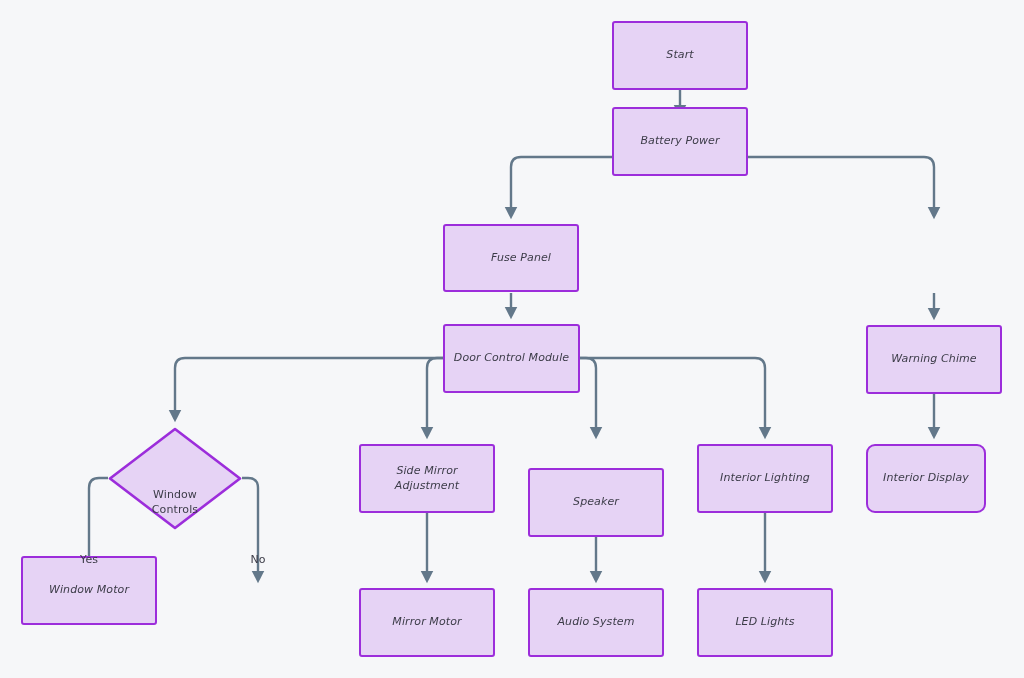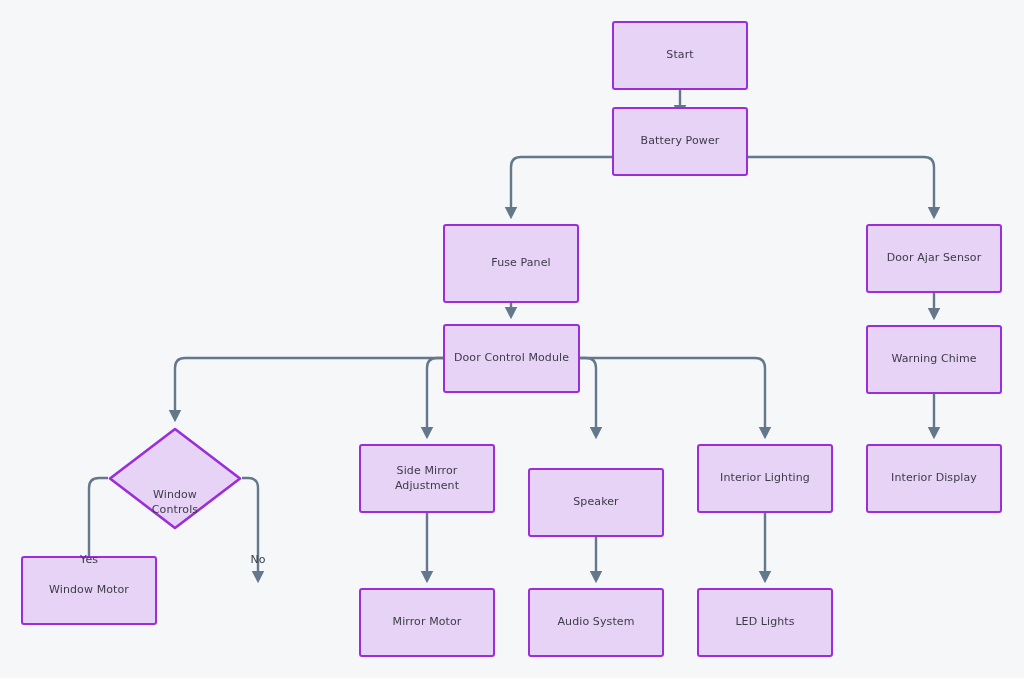--- a/index.html
+++ b/index.html
@@ -32,20 +32,21 @@
     text-align: center;
     color: #3c3c48;
     font-size: 11px;
     line-height: 1.35;
     letter-spacing: 0.1px;
   }
   .node.box {
     background: #e6d3f5;
     border: 2px solid #9c2ddb;
     border-radius: 3px;
+    font-style: italic;
   }
   .node.diamond-wrap {
     background: transparent;
     border: none;
   }
   .diamond-shape {
     position: absolute;
     left: 0;
     top: 0;
     width: 100%;
@@ -112,27 +113,24 @@
   </svg>
 
   <div class="node box" style="left:612px; top:21px; width:136px; height:69px;">
     <span>Start</span>
   </div>
 
   <div class="node box" style="left:612px; top:107px; width:136px; height:69px;">
     <span>Battery Power</span>
   </div>
 
-  <div class="node box" style="left:443px; top:224px; width:136px; height:79px;padding-left:20px;">
+  <div class="node box" style="left:443px; top:224px; width:136px; height:68px;padding-left:20px;">
     <span>Fuse Panel</span>
   </div>
 
-  <div class="node box" style="left:866px; top:224px; width:136px; height:69px;">
-    <span>Door Ajar Sensor</span>
-  </div>
 
   <div class="node box" style="left:443px; top:324px; width:137px; height:69px;">
     <span>Door Control Module</span>
   </div>
 
   <div class="node box" style="left:866px; top:325px; width:136px; height:69px;">
     <span>Warning Chime</span>
   </div>
 
   <div class="node diamond-wrap" style="left:108px; top:427px; width:134px; height:103px;">
@@ -147,21 +145,21 @@
   </div>
 
   <div class="node box" style="left:528px; top:468px; width:136px; height:69px;">
     <span>Speaker</span>
   </div>
 
   <div class="node box" style="left:697px; top:444px; width:136px; height:69px;">
     <span>Interior Lighting</span>
   </div>
 
-  <div class="node box" style="left:866px; top:444px; width:136px; height:69px;">
+  <div class="node box" style="left:866px; top:444px; width:120px; height:69px;border-radius:9px;">
     <span>Interior Display</span>
   </div>
 
   <div class="node box" style="left:21px; top:556px; width:136px; height:69px;">
     <span>Window Motor</span>
   </div>
 
 
   <div class="node box" style="left:359px; top:588px; width:136px; height:69px;">
     <span>Mirror Motor</span>

